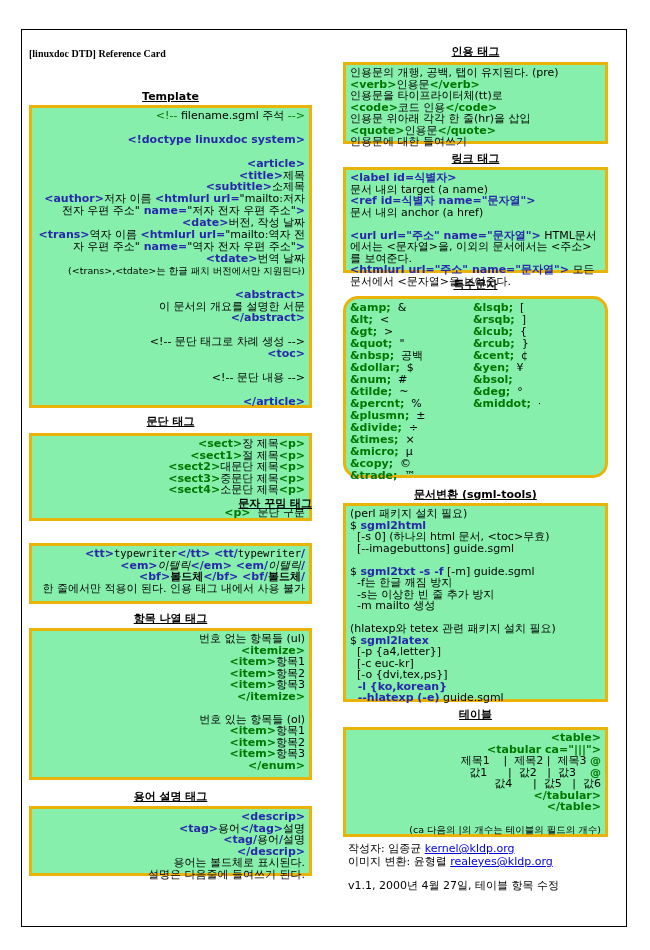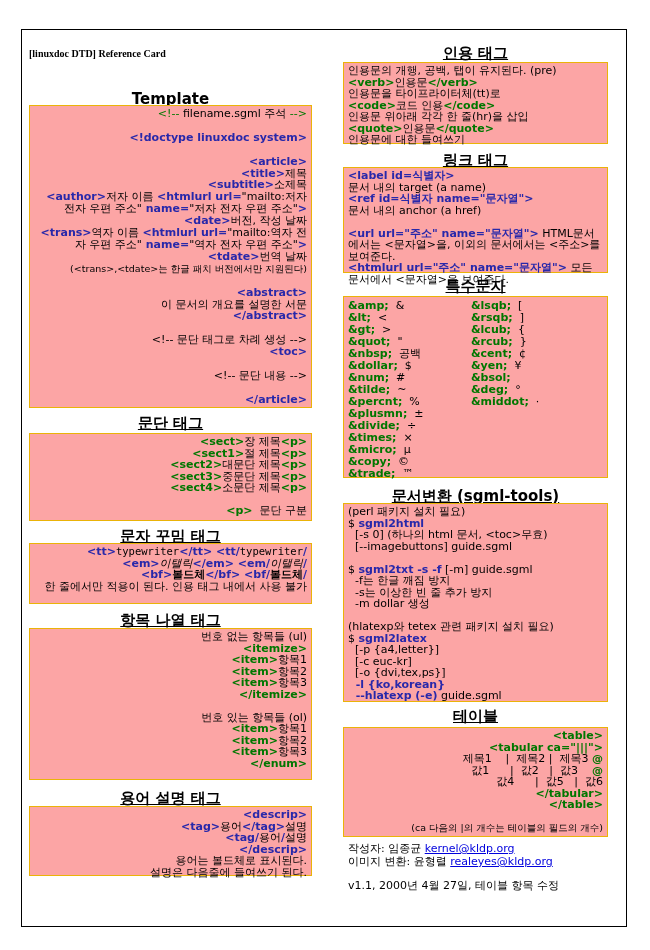--- a/index.html
+++ b/index.html
@@ -1,40 +1,40 @@
 <!DOCTYPE html>
 <html><head>
 <meta charset="utf-8">
 <style>
   html,body{margin:0;padding:0;background:#fff;}
   .page{position:relative;width:650px;height:950px;background:#ffffff;overflow:hidden;
         font-family:"DejaVu Sans",sans-serif;font-size:11px;color:#000;}
   .card-border{position:absolute;left:21px;top:29px;width:604px;height:896px;border:1px solid #000;}
   .title{position:absolute;left:29px;top:48px;width:283px;text-align:left;
          font-family:"Liberation Serif",serif;font-weight:bold;font-size:10px;color:#000;}
-  .heading{position:absolute;text-align:center;font-weight:bold;font-size:15px;
+  .heading{position:absolute;text-align:center;font-weight:bold;font-size:11px;
            text-decoration:underline;color:#000;}
-  .box{position:absolute;border:1px solid #eab308;background:#fca5a5;padding:2px 4px;box-sizing:border-box;}
+  .box{position:absolute;border:3px solid #eab308;background:#86efac;padding:2px 4px;box-sizing:border-box;}
   .ln{white-space:pre-wrap;line-height:11.5px;min-height:11.5px;}
   .b-template .ln{line-height:11.9px;}
   
   .hl{left:29px;width:283px;}
   .bl{left:29px;width:283px;text-align:right;}
   .hr{left:343px;width:265px;}
   .br{left:343px;width:265px;}
   
   .h-template{top:90px;}   .b-template{top:105px;height:303px;}
   .h-para{top:414px;}      .b-para{top:433px;height:88px;}
-  .h-deco{top:527px;}      .b-deco{top:543px;height:61px;}
+  .h-deco{top:496px;text-align:right;}      .b-deco{top:543px;height:61px;}
   .h-list{top:611px;}      .b-list{top:628px;height:152px;}
   .h-descrip{top:789px;}   .b-descrip{top:806px;height:70px;}
   
   .h-quote{top:44px;}      .b-quote{top:62px;height:82px;}
   .h-link{top:151px;}      .b-link{top:167px;height:106px;}
-  .h-special{top:277px;}   .b-special{top:296px;height:182px;}
+  .h-special{top:277px;}   .b-special{top:296px;height:182px;border-radius:15px;}
   .h-convert{top:487px;}   .b-convert{top:503px;height:199px;}
   .h-table{top:707px;}     .b-table{top:727px;height:110px;text-align:right;}
   
   .seg-k{color:#000;}
   .seg-s{color:#000;font-size:9.5px;}
   .seg-b{color:#2828aa;font-weight:bold;}
   .seg-g{color:#007700;font-weight:bold;}
   .seg-c{color:#007700;}
   .seg-i{color:#000;font-style:italic;}
   .seg-f{color:#000;font-weight:bold;}
@@ -187,21 +187,21 @@
   <div class="heading hr h-convert">문서변환 (sgml-tools)</div>
   <div class="box br b-convert">
       <div class="ln"><span class="seg-k">(perl 패키지 설치 필요)</span></div>
       <div class="ln"><span class="seg-k">$ </span><span class="seg-b">sgml2html</span></div>
       <div class="ln"><span class="seg-k">  [-s 0] (하나의 html 문서, &lt;toc&gt;무효)</span></div>
       <div class="ln"><span class="seg-k">  [--imagebuttons] guide.sgml</span></div>
       <div class="ln">&nbsp;</div>
       <div class="ln"><span class="seg-k">$ </span><span class="seg-b">sgml2txt -s -f</span><span class="seg-k"> [-m] guide.sgml</span></div>
       <div class="ln"><span class="seg-k">  -f는 한글 깨짐 방지</span></div>
       <div class="ln"><span class="seg-k">  -s는 이상한 빈 줄 추가 방지</span></div>
-      <div class="ln"><span class="seg-k">  -m dollar 생성</span></div>
+      <div class="ln"><span class="seg-k">  -m mailto 생성</span></div>
       <div class="ln">&nbsp;</div>
       <div class="ln"><span class="seg-k">(hlatexp와 tetex 관련 패키지 설치 필요)</span></div>
       <div class="ln"><span class="seg-k">$ </span><span class="seg-b">sgml2latex</span></div>
       <div class="ln"><span class="seg-k">  [-p {a4,letter}]</span></div>
       <div class="ln"><span class="seg-k">  [-c euc-kr]</span></div>
       <div class="ln"><span class="seg-k">  [-o {dvi,tex,ps}]</span></div>
       <div class="ln"><span class="seg-b">  -l {ko,korean}</span></div>
       <div class="ln"><span class="seg-b">  --hlatexp (-e)</span><span class="seg-k"> guide.sgml</span></div>
     </div>
 

